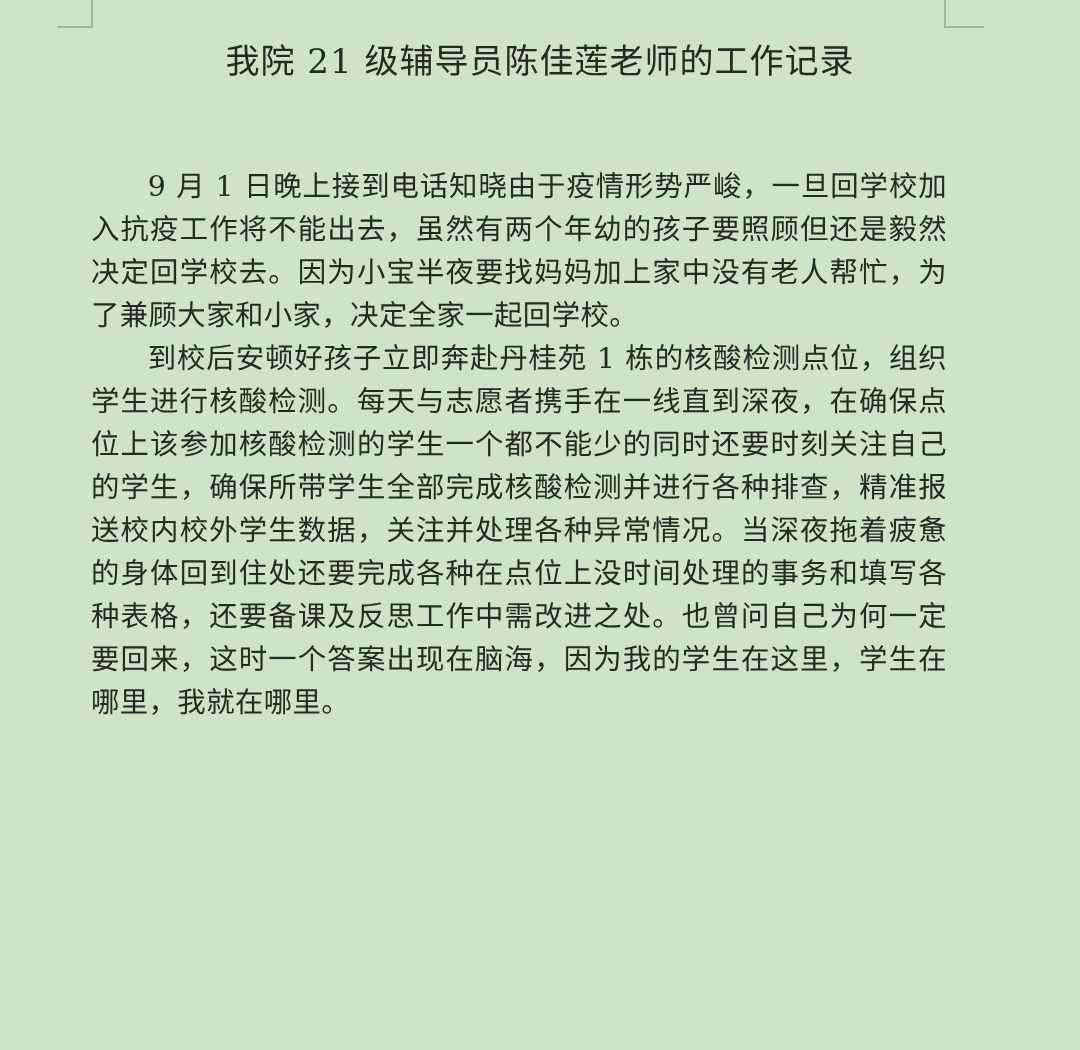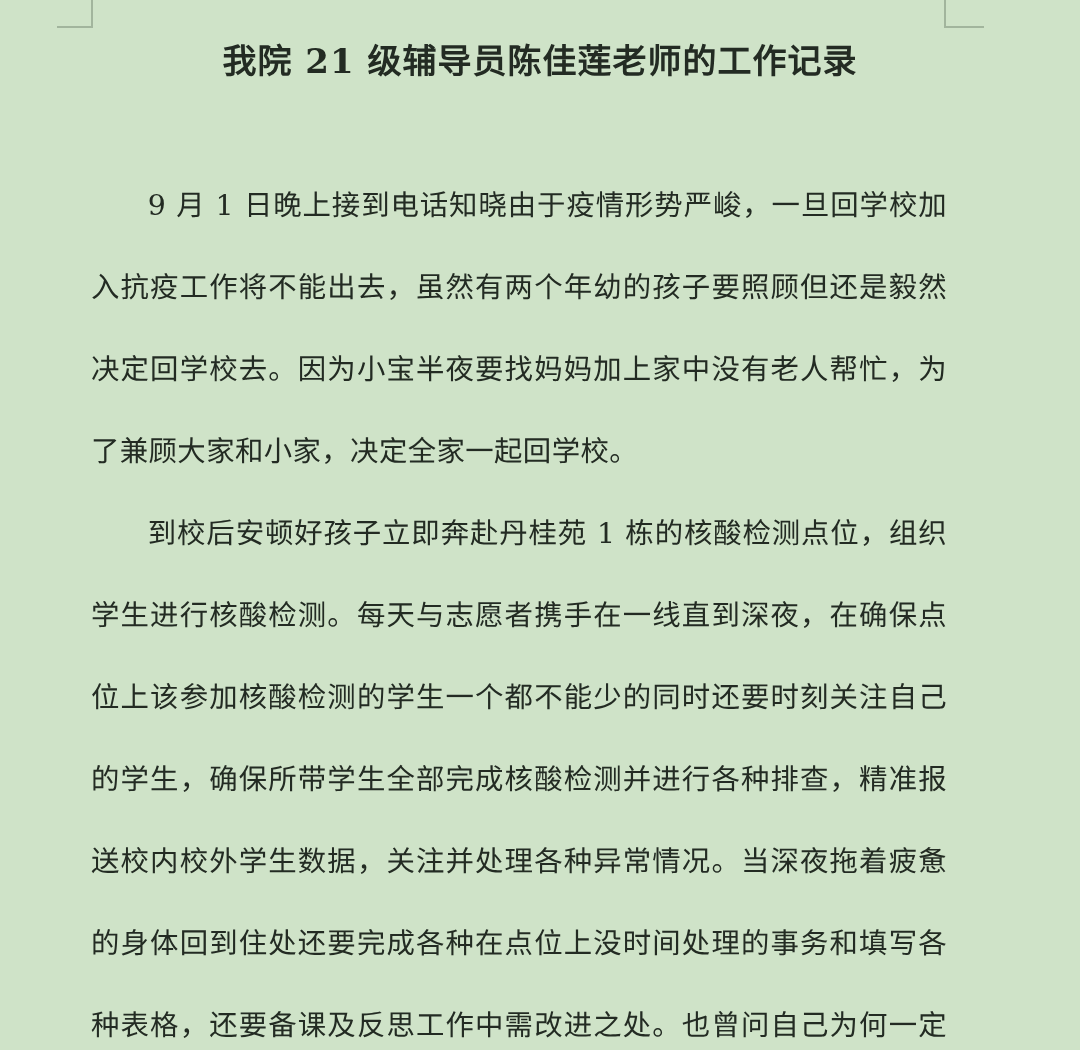--- a/index.html
+++ b/index.html
@@ -30,33 +30,33 @@
     position:absolute;top:0;left:944px;
     width:38px;height:26px;
     border-left:2px solid var(--mark);
     border-bottom:2px solid var(--mark);
   }
   .doc-title{
     margin:0;
     padding-top:34px;
     text-align:center;
     font-size:34px;
-    font-weight:700;
+    font-weight:400;
     letter-spacing:1px;
     color:var(--ink);
   }
   .doc-body{
     position:absolute;
     top:165px;left:91px;
     width:856px;
   }
   .doc-body p{
     margin:0;
     font-size:28.4px;
-    line-height:82px;
+    line-height:43px;
     letter-spacing:0.4px;
     text-align:justify;
     text-justify:inter-ideograph;
     text-indent:2em;
     color:var(--ink);
     line-break:strict;
   }
 </style>
 </head>
 <body>

